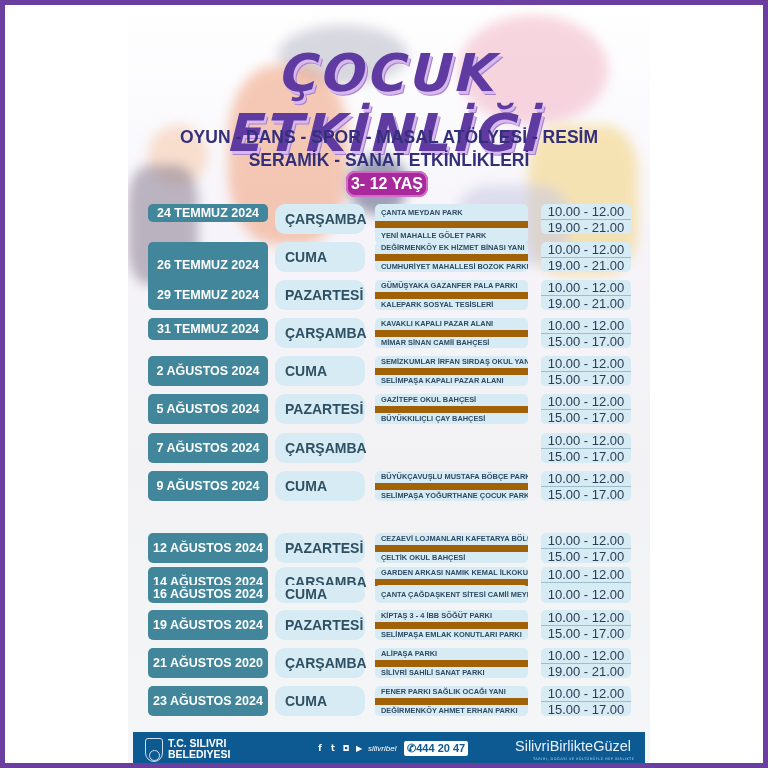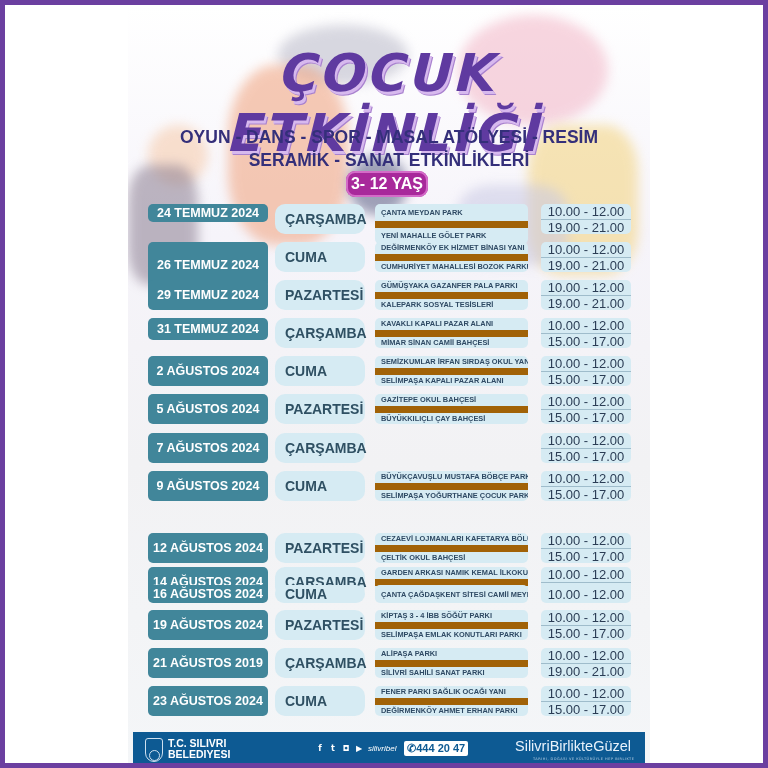--- a/index.html
+++ b/index.html
@@ -249,21 +249,21 @@
           <div class="locs" style="height:30px">
             <div class="loc">KİPTAŞ 3 - 4 İBB SÖĞÜT PARKI</div>
             <div class="loc">SELİMPAŞA EMLAK KONUTLARI PARKI</div>
           </div>
           <div class="times" style="height:30px">
             <div class="time">10.00 - 12.00</div>
             <div class="time">15.00 - 17.00</div>
           </div>
         </div>
         <div class="row" style="top: 444px; height: 30px;">
-          <div class="date" style="height:30px">21 AĞUSTOS 2019</div>
+          <div class="date" style="height:30px">21 AĞUSTOS 2020</div>
           <div class="day" style="height:30px">ÇARŞAMBA</div>
           <div class="locs" style="height:30px">
             <div class="loc">ALİPAŞA PARKI</div>
             <div class="loc">SİLİVRİ SAHİLİ SANAT PARKI</div>
           </div>
           <div class="times" style="height:30px">
             <div class="time">10.00 - 12.00</div>
             <div class="time">19.00 - 21.00</div>
           </div>
         </div>

